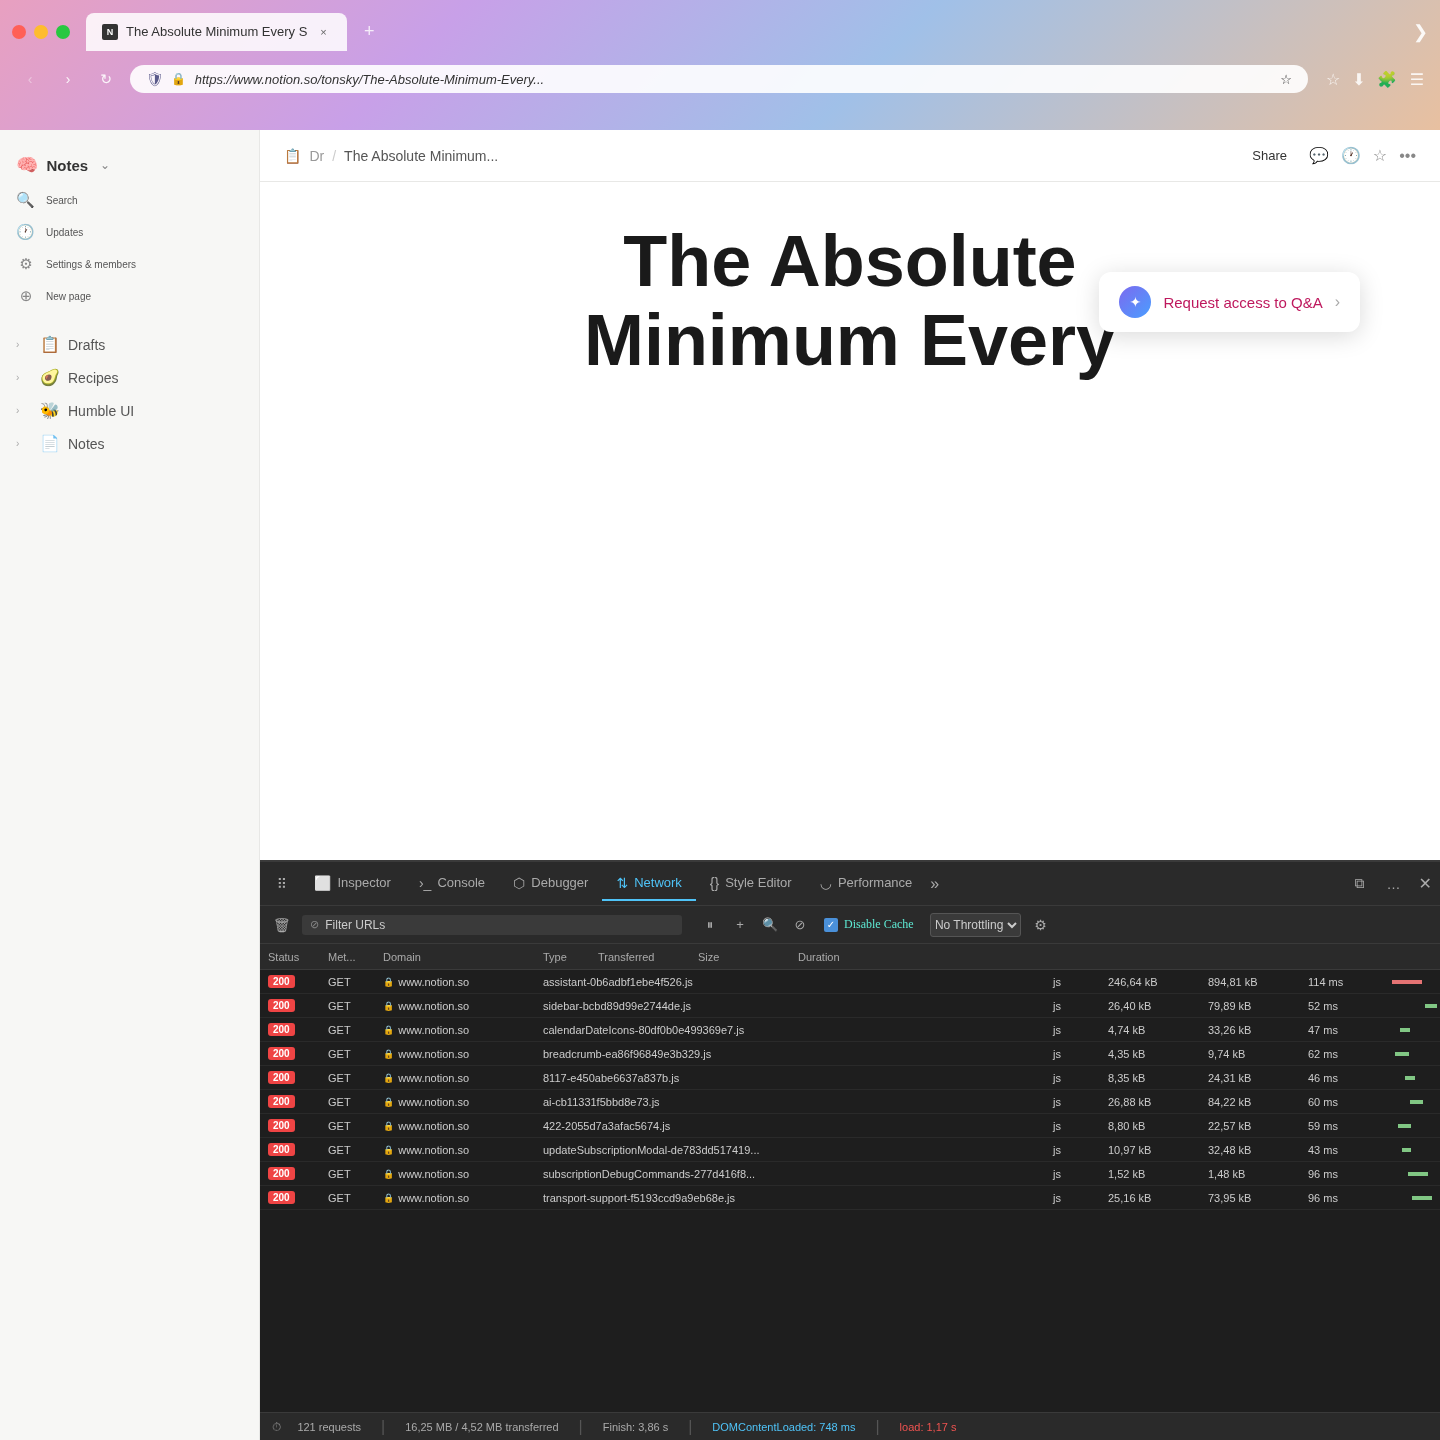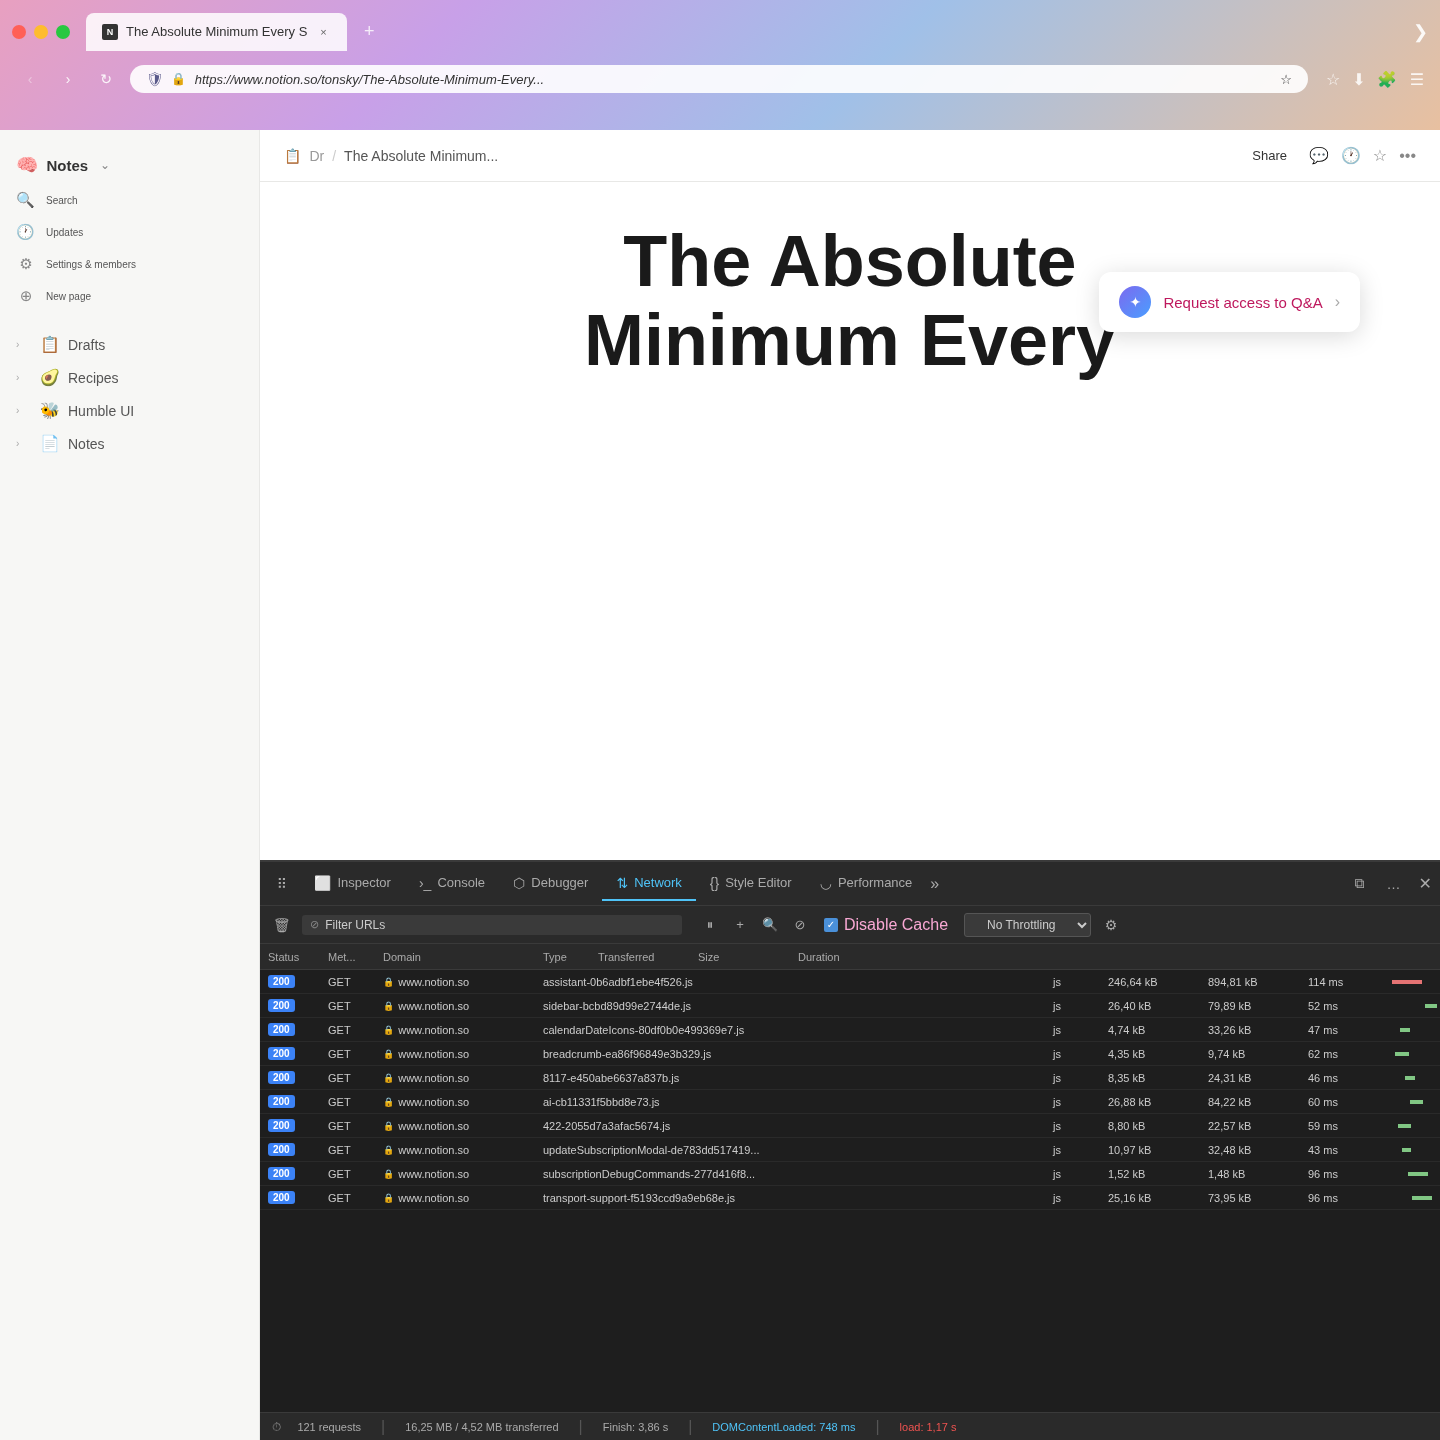--- a/index.html
+++ b/index.html
@@ -354,30 +354,31 @@
       gap: 6px;
       margin-left: 4px;
     }
     .disable-cache-cb {
       width: 14px; height: 14px;
       background: #4a90d9;
       border-radius: 2px;
       display: flex; align-items: center; justify-content: center;
       color: white; font-size: 10px;
     }
-    .disable-cache-label { font-size: 16px; color: #f9a8d4; }
+    .disable-cache-label { font-size: 12px; color: #5eead4; font-family: Liberation Serif, serif; }
     .throttle-select {
       background: #3a3a3a;
       border: 1px solid #555;
       border-radius: 3px;
-      padding: 3px 18px;
+      padding: 3px 0;
       font-size: 12px;
       color: #ccc;
       cursor: pointer;
       margin-left: 8px;
+      text-align: center;
     }
     .throttle-settings-btn {
       color: #aaa; font-size: 14px; cursor: pointer;
       width: 24px; height: 24px;
       display: flex; align-items: center; justify-content: center;
     }
 
     
     .filter-tabs {
       display: flex;
@@ -452,21 +453,21 @@
     .td-method { width: 55px; }
     .td-domain { width: 160px; display: flex; align-items: center; gap: 4px; }
     .td-file { flex: 1; }
     .td-type { width: 55px; }
     .td-transferred { width: 100px; }
     .td-size { width: 100px; }
     .td-duration { width: 90px; }
     .td-waterfall { width: 50px; position: relative; }
 
     .status-badge {
-      background: #3b82f6;
+      background: #ef4444;
       color: white;
       font-size: 10px;
       font-weight: 600;
       padding: 1px 5px;
       border-radius: 3px;
       display: inline-block;
     }
     .lock-icon { color: #888; font-size: 9px; }
 
     

